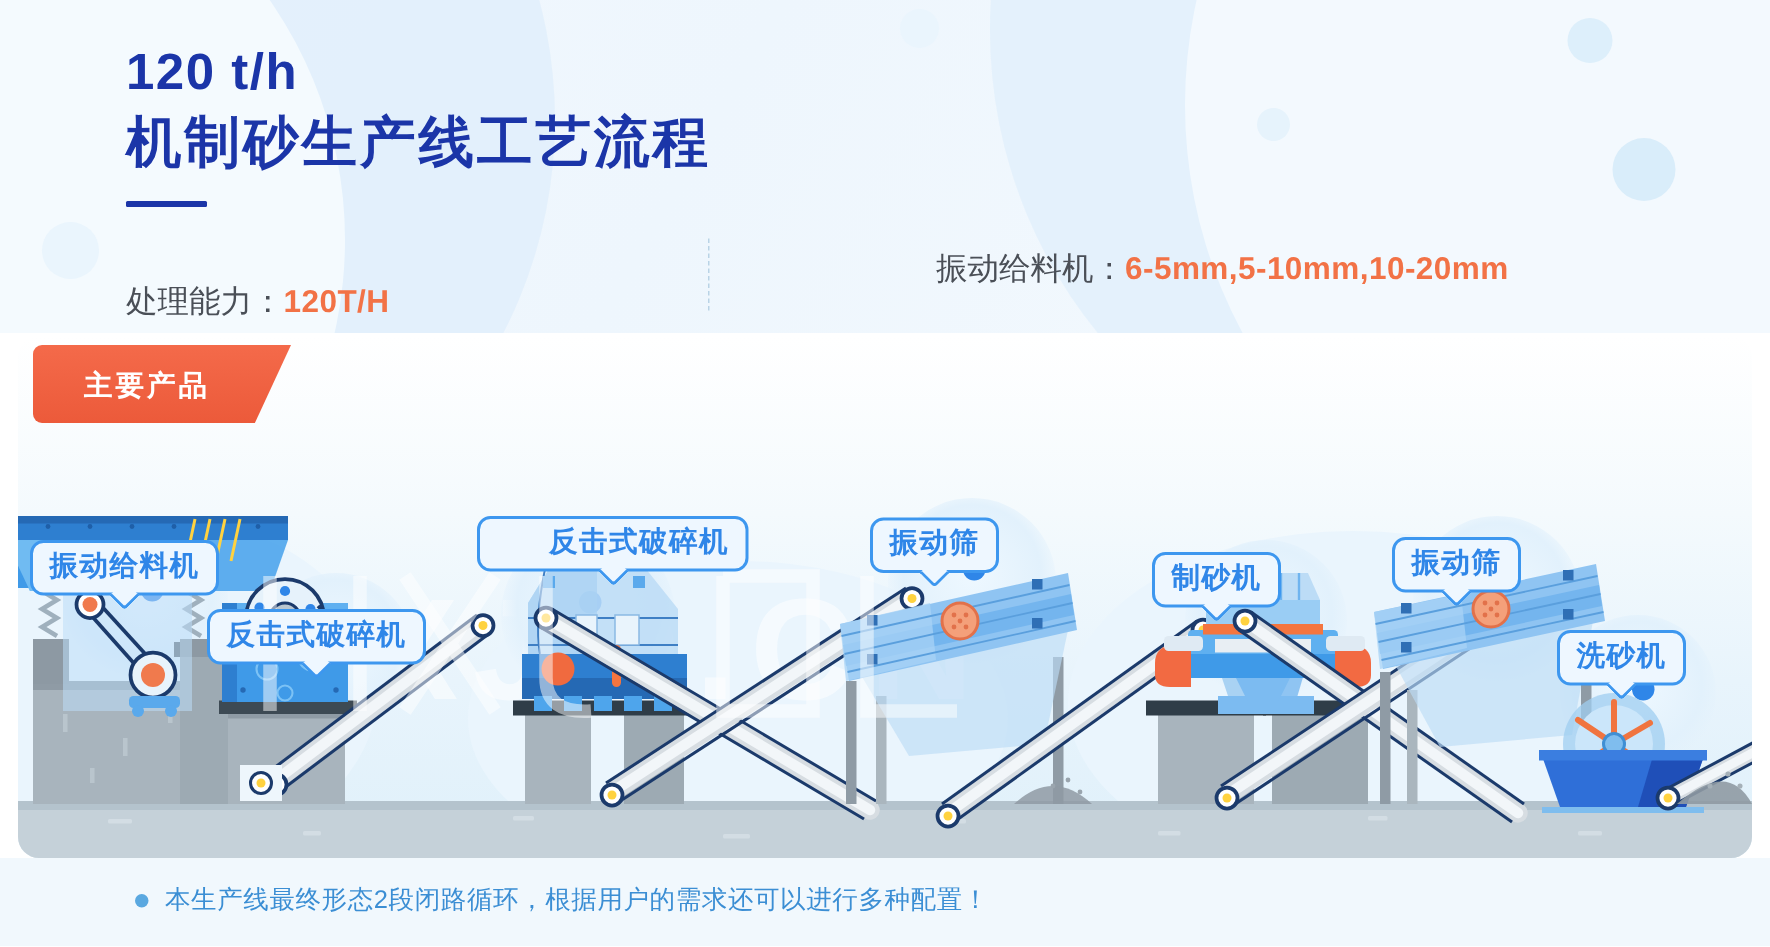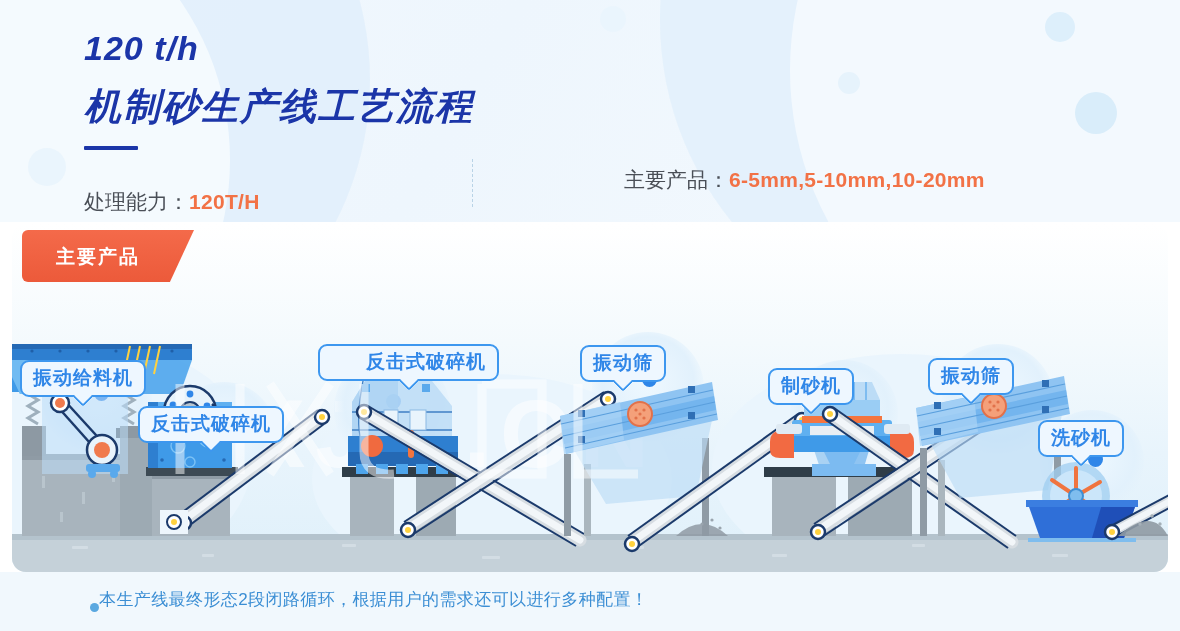--- a/index.html
+++ b/index.html
@@ -32,28 +32,28 @@
     position:absolute;right:-250px;top:-250px;width:640px;height:640px;
     border-radius:50%;background:#f3f9fe;
   }
   .dot{position:absolute;border-radius:50%;background:#dff0fb;}
   .d1{left:28px;top:148px;width:38px;height:38px;background:#eaf5fd;}
   .d2{left:1045px;top:12px;width:30px;height:30px;background:#ddeffb;}
   .d3{left:1075px;top:92px;width:42px;height:42px;background:#d9edfa;}
   .d4{left:838px;top:72px;width:22px;height:22px;background:#e6f3fc;}
   .d5{left:600px;top:6px;width:26px;height:26px;background:#eaf5fd;}
 
-  .title-wrap{position:absolute;left:84px;top:28px;z-index:4;font-style:italic;}
+  .title-wrap{position:absolute;left:84px;top:28px;z-index:4;}
   .t-line1{
     font-size:34px;font-weight:bold;color:#1b35a8;letter-spacing:1px;
     line-height:40px;
   }
   .t-line2{
     font-size:37px;font-weight:bold;color:#1b35a8;letter-spacing:2px;
-    line-height:46px;margin-top:16px;
+    line-height:46px;margin-top:4px;
   }
   .t-rule{width:54px;height:4px;background:#1b35a8;margin-top:16px;border-radius:1px;}
 
   .specs{position:absolute;left:84px;top:165px;width:1040px;height:42px;z-index:4;}
   .spec{position:absolute;font-size:21px;line-height:30px;white-space:nowrap;}
   .spec .lb{color:#4a4f57;}
   .spec .vl{color:#f27246;font-weight:bold;letter-spacing:.3px;}
   .spec-a{left:0;top:0;margin-top:22px;}
   .spec-b{left:540px;top:0;}
   .spec-div{
@@ -110,21 +110,21 @@
     border-right:2px solid #3d97ef;border-bottom:2px solid #3d97ef;
     transform:rotate(45deg);border-radius:0 0 3px 0;
   }
 
   
   .footer{
     position:absolute;left:0;top:572px;width:1180px;height:59px;
     background:#f1f8fd;
   }
   .foot-inner{
-    position:absolute;left:90px;top:16px;display:flex;align-items:flex-end;
+    position:absolute;left:90px;top:16px;display:flex;align-items:center;gap:11px;
   }
   .foot-bullet{width:9px;height:9px;border-radius:50%;background:#5aa8e0;flex:none;}
   .foot-text{font-size:17px;color:#3b8ed4;letter-spacing:.4px;line-height:24px;}
 
   svg{display:block;}
 </style>
 </head>
 <body>
 
 <div class="stage">
@@ -145,21 +145,21 @@
       <div class="t-line2">机制砂生产线工艺流程</div>
       <div class="t-rule"></div>
     </div>
 
     <div class="specs">
       <div class="spec spec-a">
         <span class="lb">处理能力：</span><span class="vl">120T/H</span>
       </div>
       <div class="spec-div"></div>
       <div class="spec spec-b">
-        <span class="lb">主要产品：</span><span class="vl">6-5mm,5-10mm,10-20mm</span>
+        <span class="lb">振动给料机：</span><span class="vl">6-5mm,5-10mm,10-20mm</span>
       </div>
     </div>
   </div>
 
   <div class="card">
     <div class="scene">
 
       <div class="bg-blob bb1"></div>
       <div class="bg-blob bb2"></div>
       <div class="bg-blob bb3"></div>

